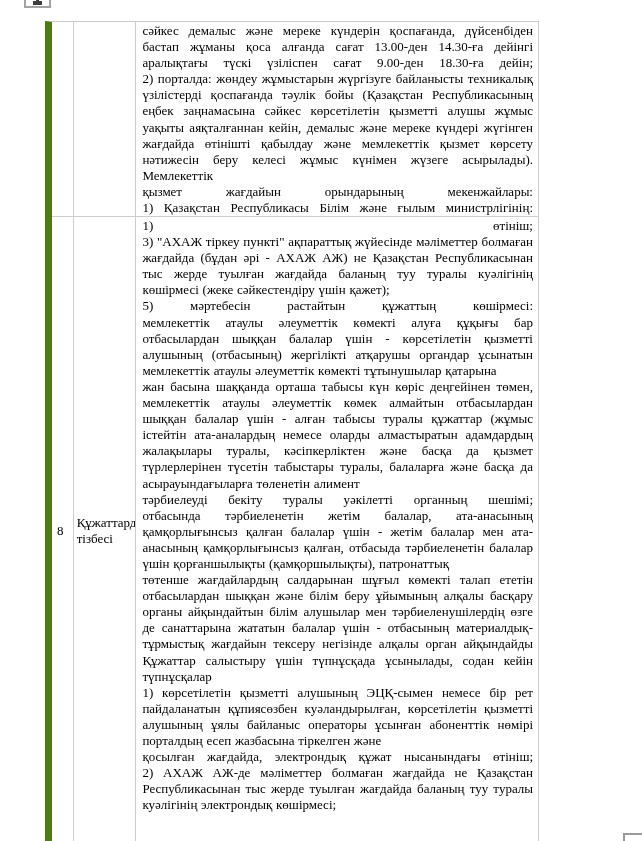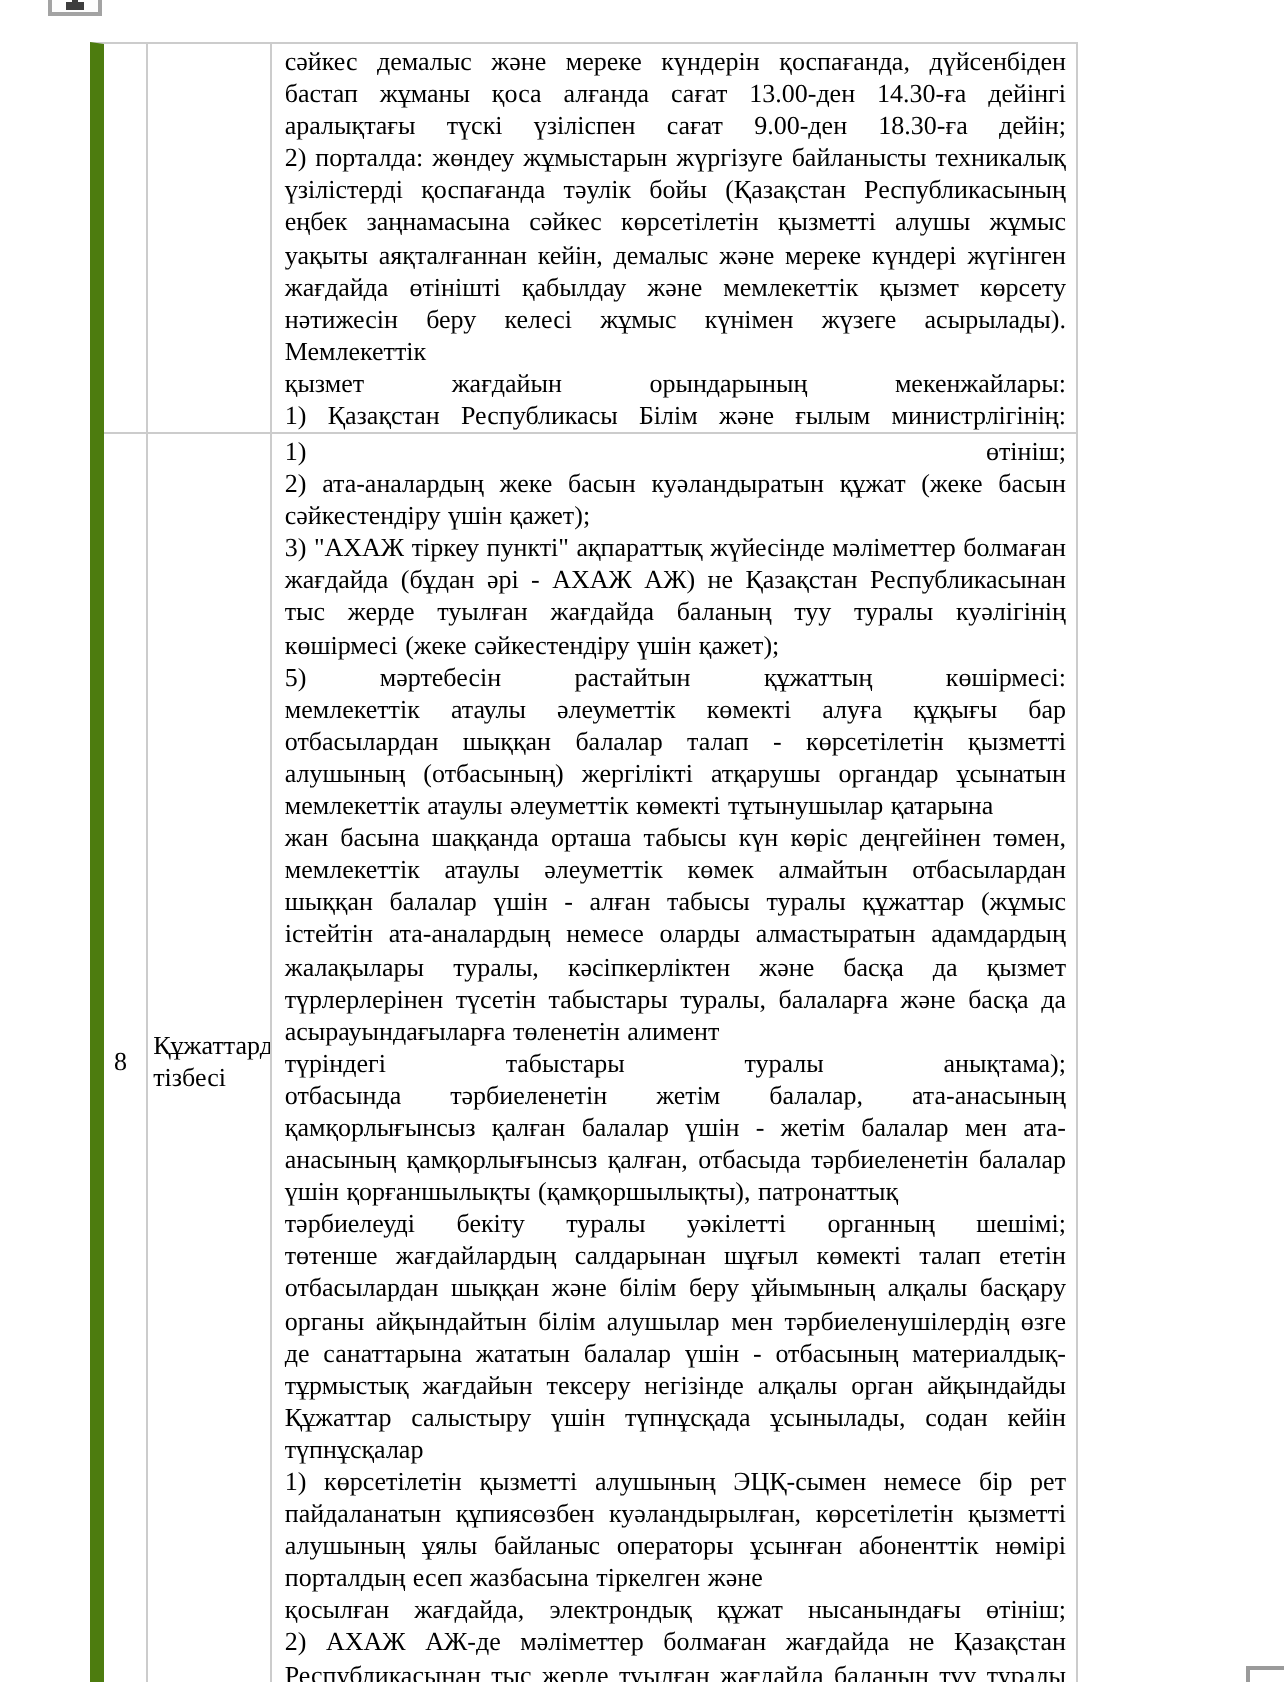--- a/index.html
+++ b/index.html
@@ -56,28 +56,26 @@
           <div class="p j">1) Қазақстан Республикасы Білім және ғылым министрлігінің: www.edu.gov.kz интернет-ресурсында;</div>
           <div class="p j">1) www.egov.kz порталында орналасқан.</div>
         </div>
     </div>
 
     <div class="row row2">
       <div class="cell num">8</div>
       <div class="cell label">Құжаттардың тізбесі</div>
       <div class="cell content">
           <div class="p jl">1) өтініш;</div>
-          <div class="p j">2) ата-аналардың жеке басын куәландыратын құжат (жеке басын сәйкестендіру үшін қажет);</div>
           <div class="p j">3) "АХАЖ тіркеу пункті" ақпараттық жүйесінде мәліметтер болмаған жағдайда (бұдан әрі - АХАЖ АЖ) не Қазақстан Республикасынан тыс жерде туылған жағдайда баланың туу туралы куәлігінің көшірмесі (жеке сәйкестендіру үшін қажет);</div>
           <div class="p jl">5) мәртебесін растайтын құжаттың көшірмесі:</div>
-          <div class="p j">мемлекеттік атаулы әлеуметтік көмекті алуға құқығы бар отбасылардан шыққан балалар талап - көрсетілетін қызметті алушының (отбасының) жергілікті атқарушы органдар ұсынатын мемлекеттік атаулы әлеуметтік көмекті тұтынушылар қатарына</div>
+          <div class="p j">мемлекеттік атаулы әлеуметтік көмекті алуға құқығы бар отбасылардан шыққан балалар үшін - көрсетілетін қызметті алушының (отбасының) жергілікті атқарушы органдар ұсынатын мемлекеттік атаулы әлеуметтік көмекті тұтынушылар қатарына</div>
           <div class="p j">жан басына шаққанда орташа табысы күн көріс деңгейінен төмен, мемлекеттік атаулы әлеуметтік көмек алмайтын отбасылардан шыққан балалар үшін - алған табысы туралы құжаттар (жұмыс істейтін ата-аналардың немесе оларды алмастыратын адамдардың жалақылары туралы, кәсіпкерліктен және басқа да қызмет түрлерлерінен түсетін табыстары туралы, балаларға және басқа да асырауындағыларға төленетін алимент</div>
-          <div class="p jl">түріндегі табыстары туралы анықтама);</div>
+          <div class="p jl">тәрбиелеуді бекіту туралы уәкілетті органның шешімі;</div>
           <div class="p j">отбасында тәрбиеленетін жетім балалар, ата-анасының қамқорлығынсыз қалған балалар үшін - жетім балалар мен ата-анасының қамқорлығынсыз қалған, отбасыда тәрбиеленетін балалар үшін қорғаншылықты (қамқоршылықты), патронаттық</div>
-          <div class="p jl">тәрбиелеуді бекіту туралы уәкілетті органның шешімі;</div>
           <div class="p j">төтенше жағдайлардың салдарынан шұғыл көмекті талап ететін отбасылардан шыққан және білім беру ұйымының алқалы басқару органы айқындайтын білім алушылар мен тәрбиеленушілердің өзге де санаттарына жататын балалар үшін - отбасының материалдық-тұрмыстық жағдайын тексеру негізінде алқалы орган айқындайды Құжаттар салыстыру үшін түпнұсқада ұсынылады, содан кейін түпнұсқалар</div>
           <div class="p j">1) көрсетілетін қызметті алушының ЭЦҚ-сымен немесе бір рет пайдаланатын құпиясөзбен куәландырылған, көрсетілетін қызметті алушының ұялы байланыс операторы ұсынған абоненттік нөмірі порталдың есеп жазбасына тіркелген және</div>
           <div class="p jl">қосылған жағдайда, электрондық құжат нысанындағы өтініш;</div>
           <div class="p j">2) АХАЖ АЖ-де мәліметтер болмаған жағдайда не Қазақстан Республикасынан тыс жерде туылған жағдайда баланың туу туралы куәлігінің электрондық көшірмесі;</div>
         </div>
     </div>
 
   </div>
 
   <div class="corner-box"></div>

